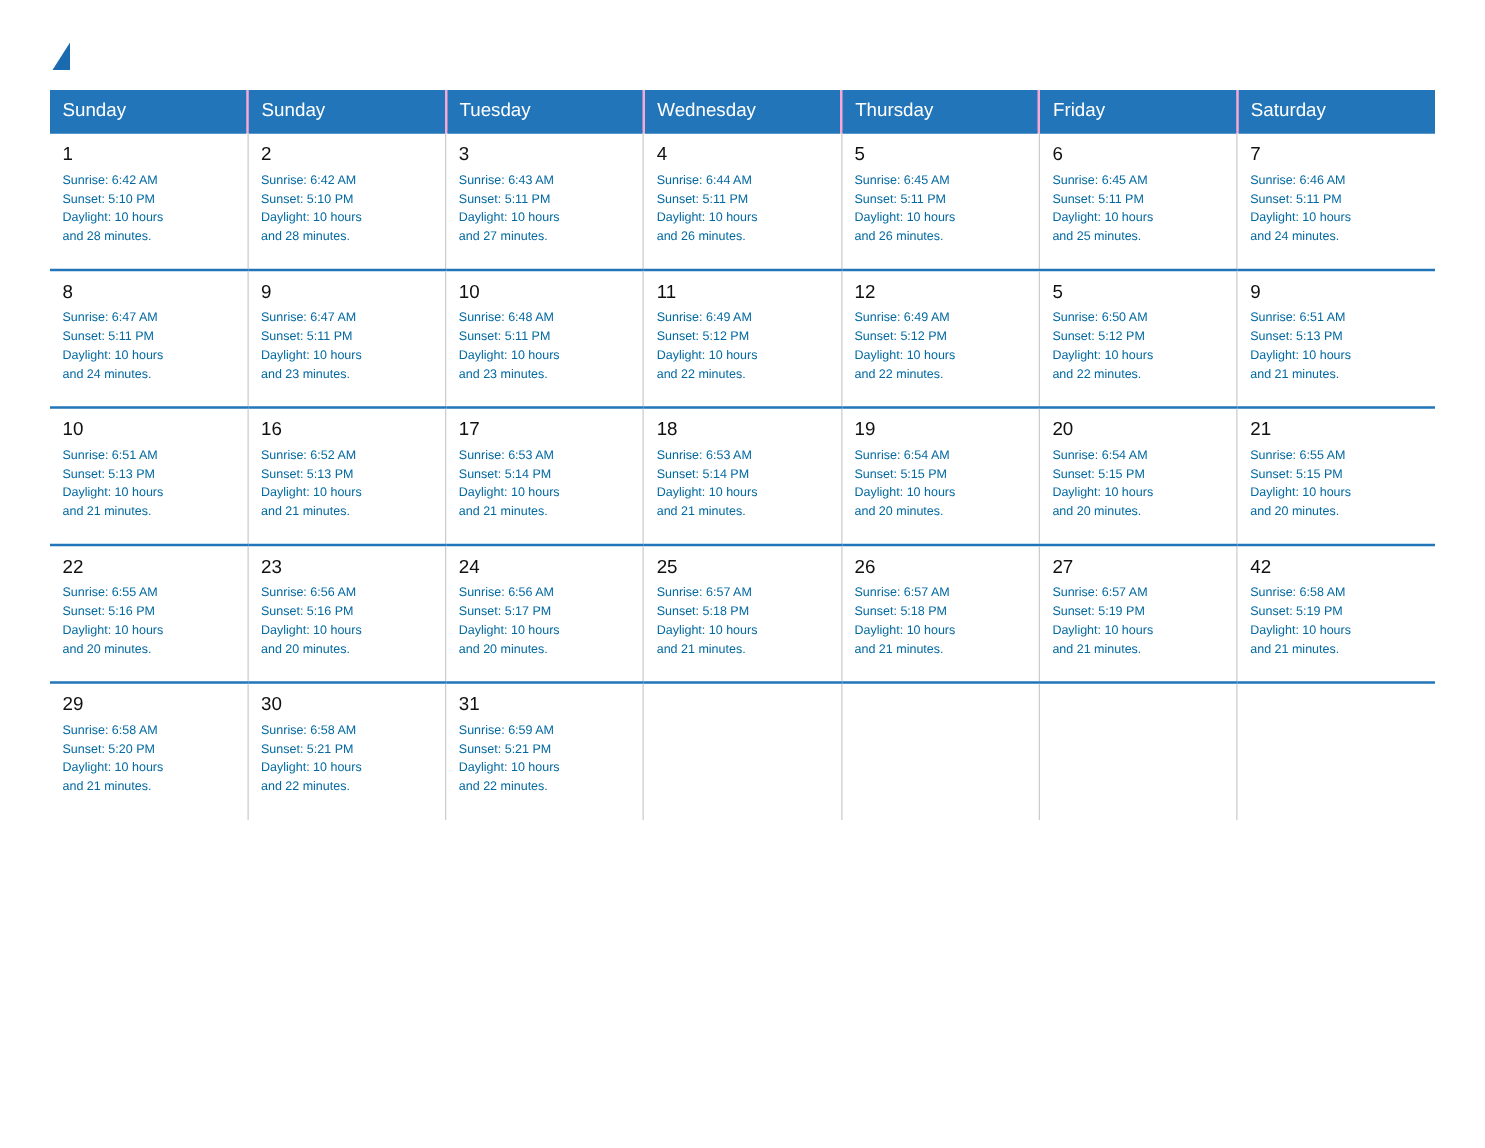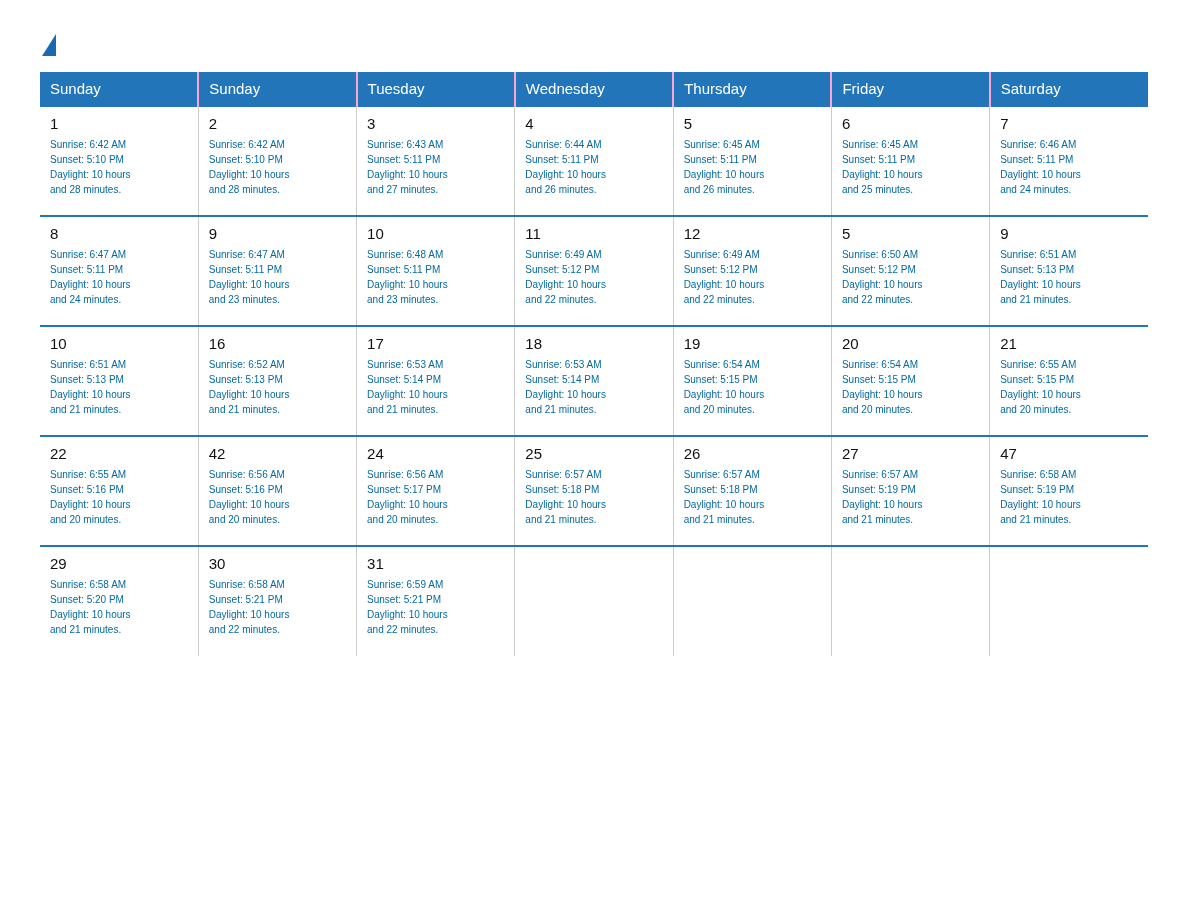--- a/index.html
+++ b/index.html
@@ -342,21 +342,21 @@
         <td>
         <span class="day-number">22</span>
         <div class="day-info">
           Sunrise: 6:55 AM<br>
           Sunset: 5:16 PM<br>
           Daylight: 10 hours<br>
           and 20 minutes.
         </div>
       </td>
         <td>
-        <span class="day-number">42</span>
+        <span class="day-number">23</span>
         <div class="day-info">
           Sunrise: 6:56 AM<br>
           Sunset: 5:16 PM<br>
           Daylight: 10 hours<br>
           and 20 minutes.
         </div>
       </td>
         <td>
         <span class="day-number">24</span>
         <div class="day-info">
@@ -387,21 +387,21 @@
         <td>
         <span class="day-number">27</span>
         <div class="day-info">
           Sunrise: 6:57 AM<br>
           Sunset: 5:19 PM<br>
           Daylight: 10 hours<br>
           and 21 minutes.
         </div>
       </td>
         <td>
-        <span class="day-number">47</span>
+        <span class="day-number">42</span>
         <div class="day-info">
           Sunrise: 6:58 AM<br>
           Sunset: 5:19 PM<br>
           Daylight: 10 hours<br>
           and 21 minutes.
         </div>
       </td>
       </tr>
       <tr>
         <td>

